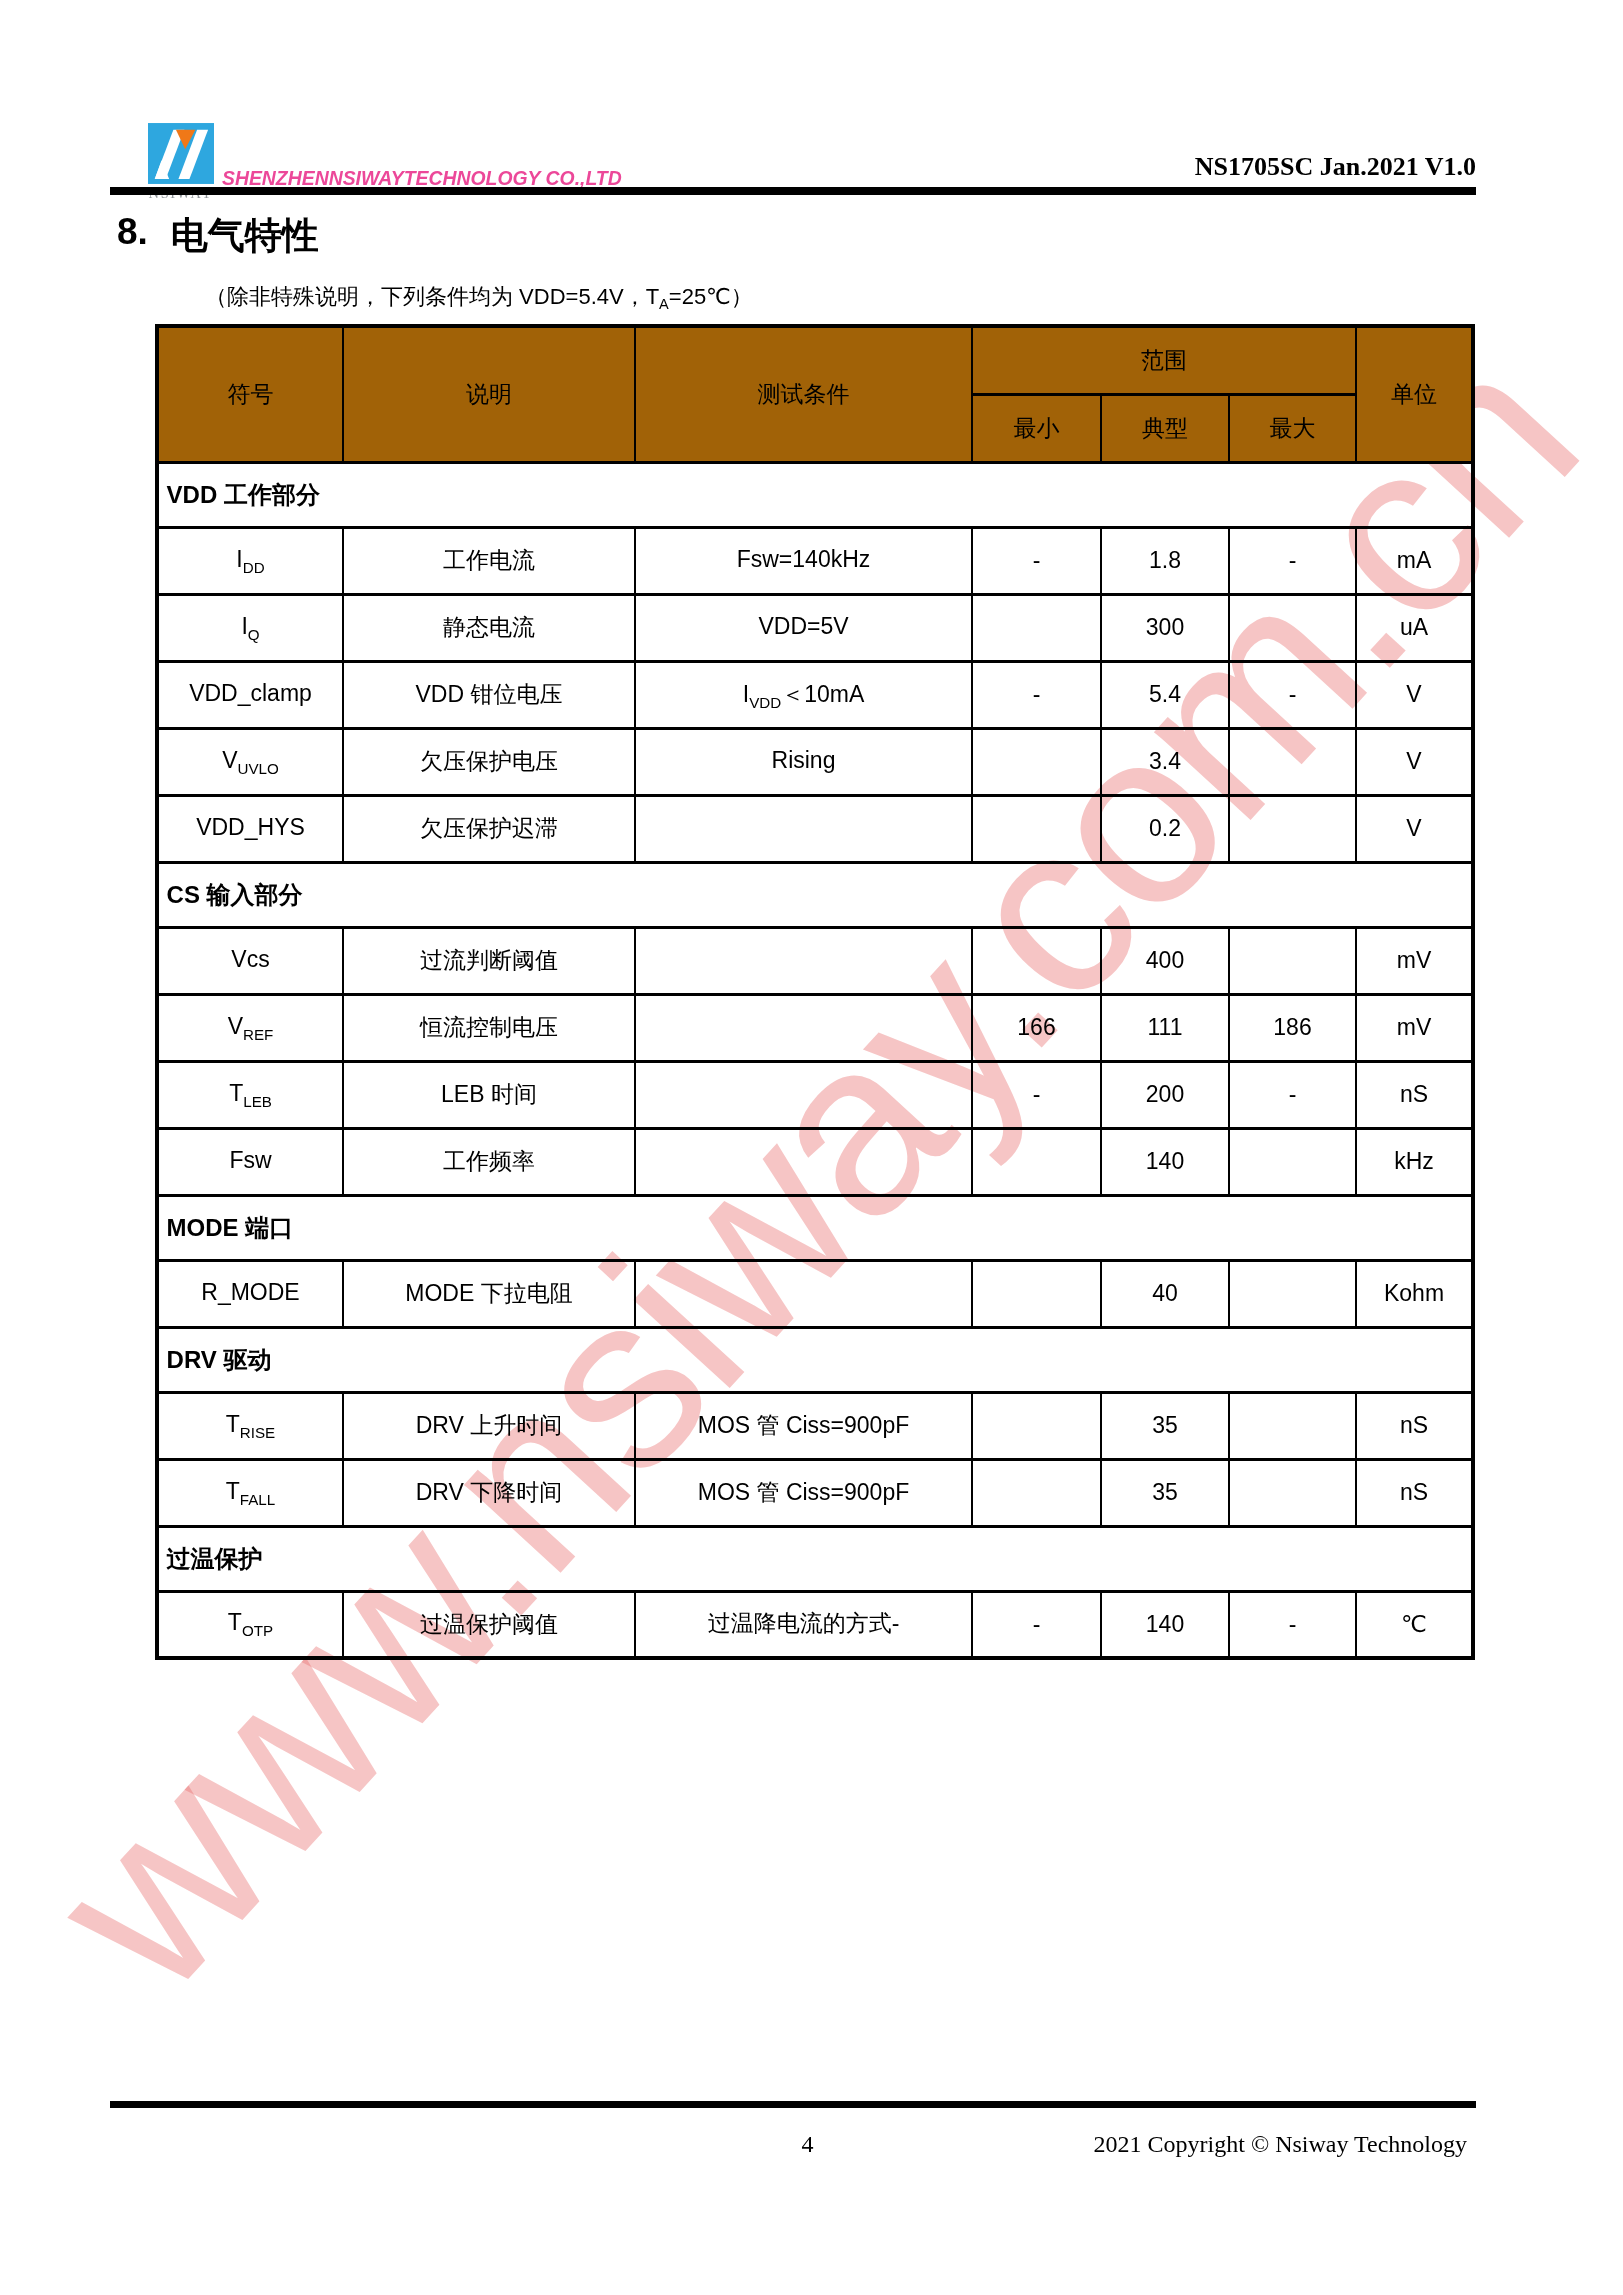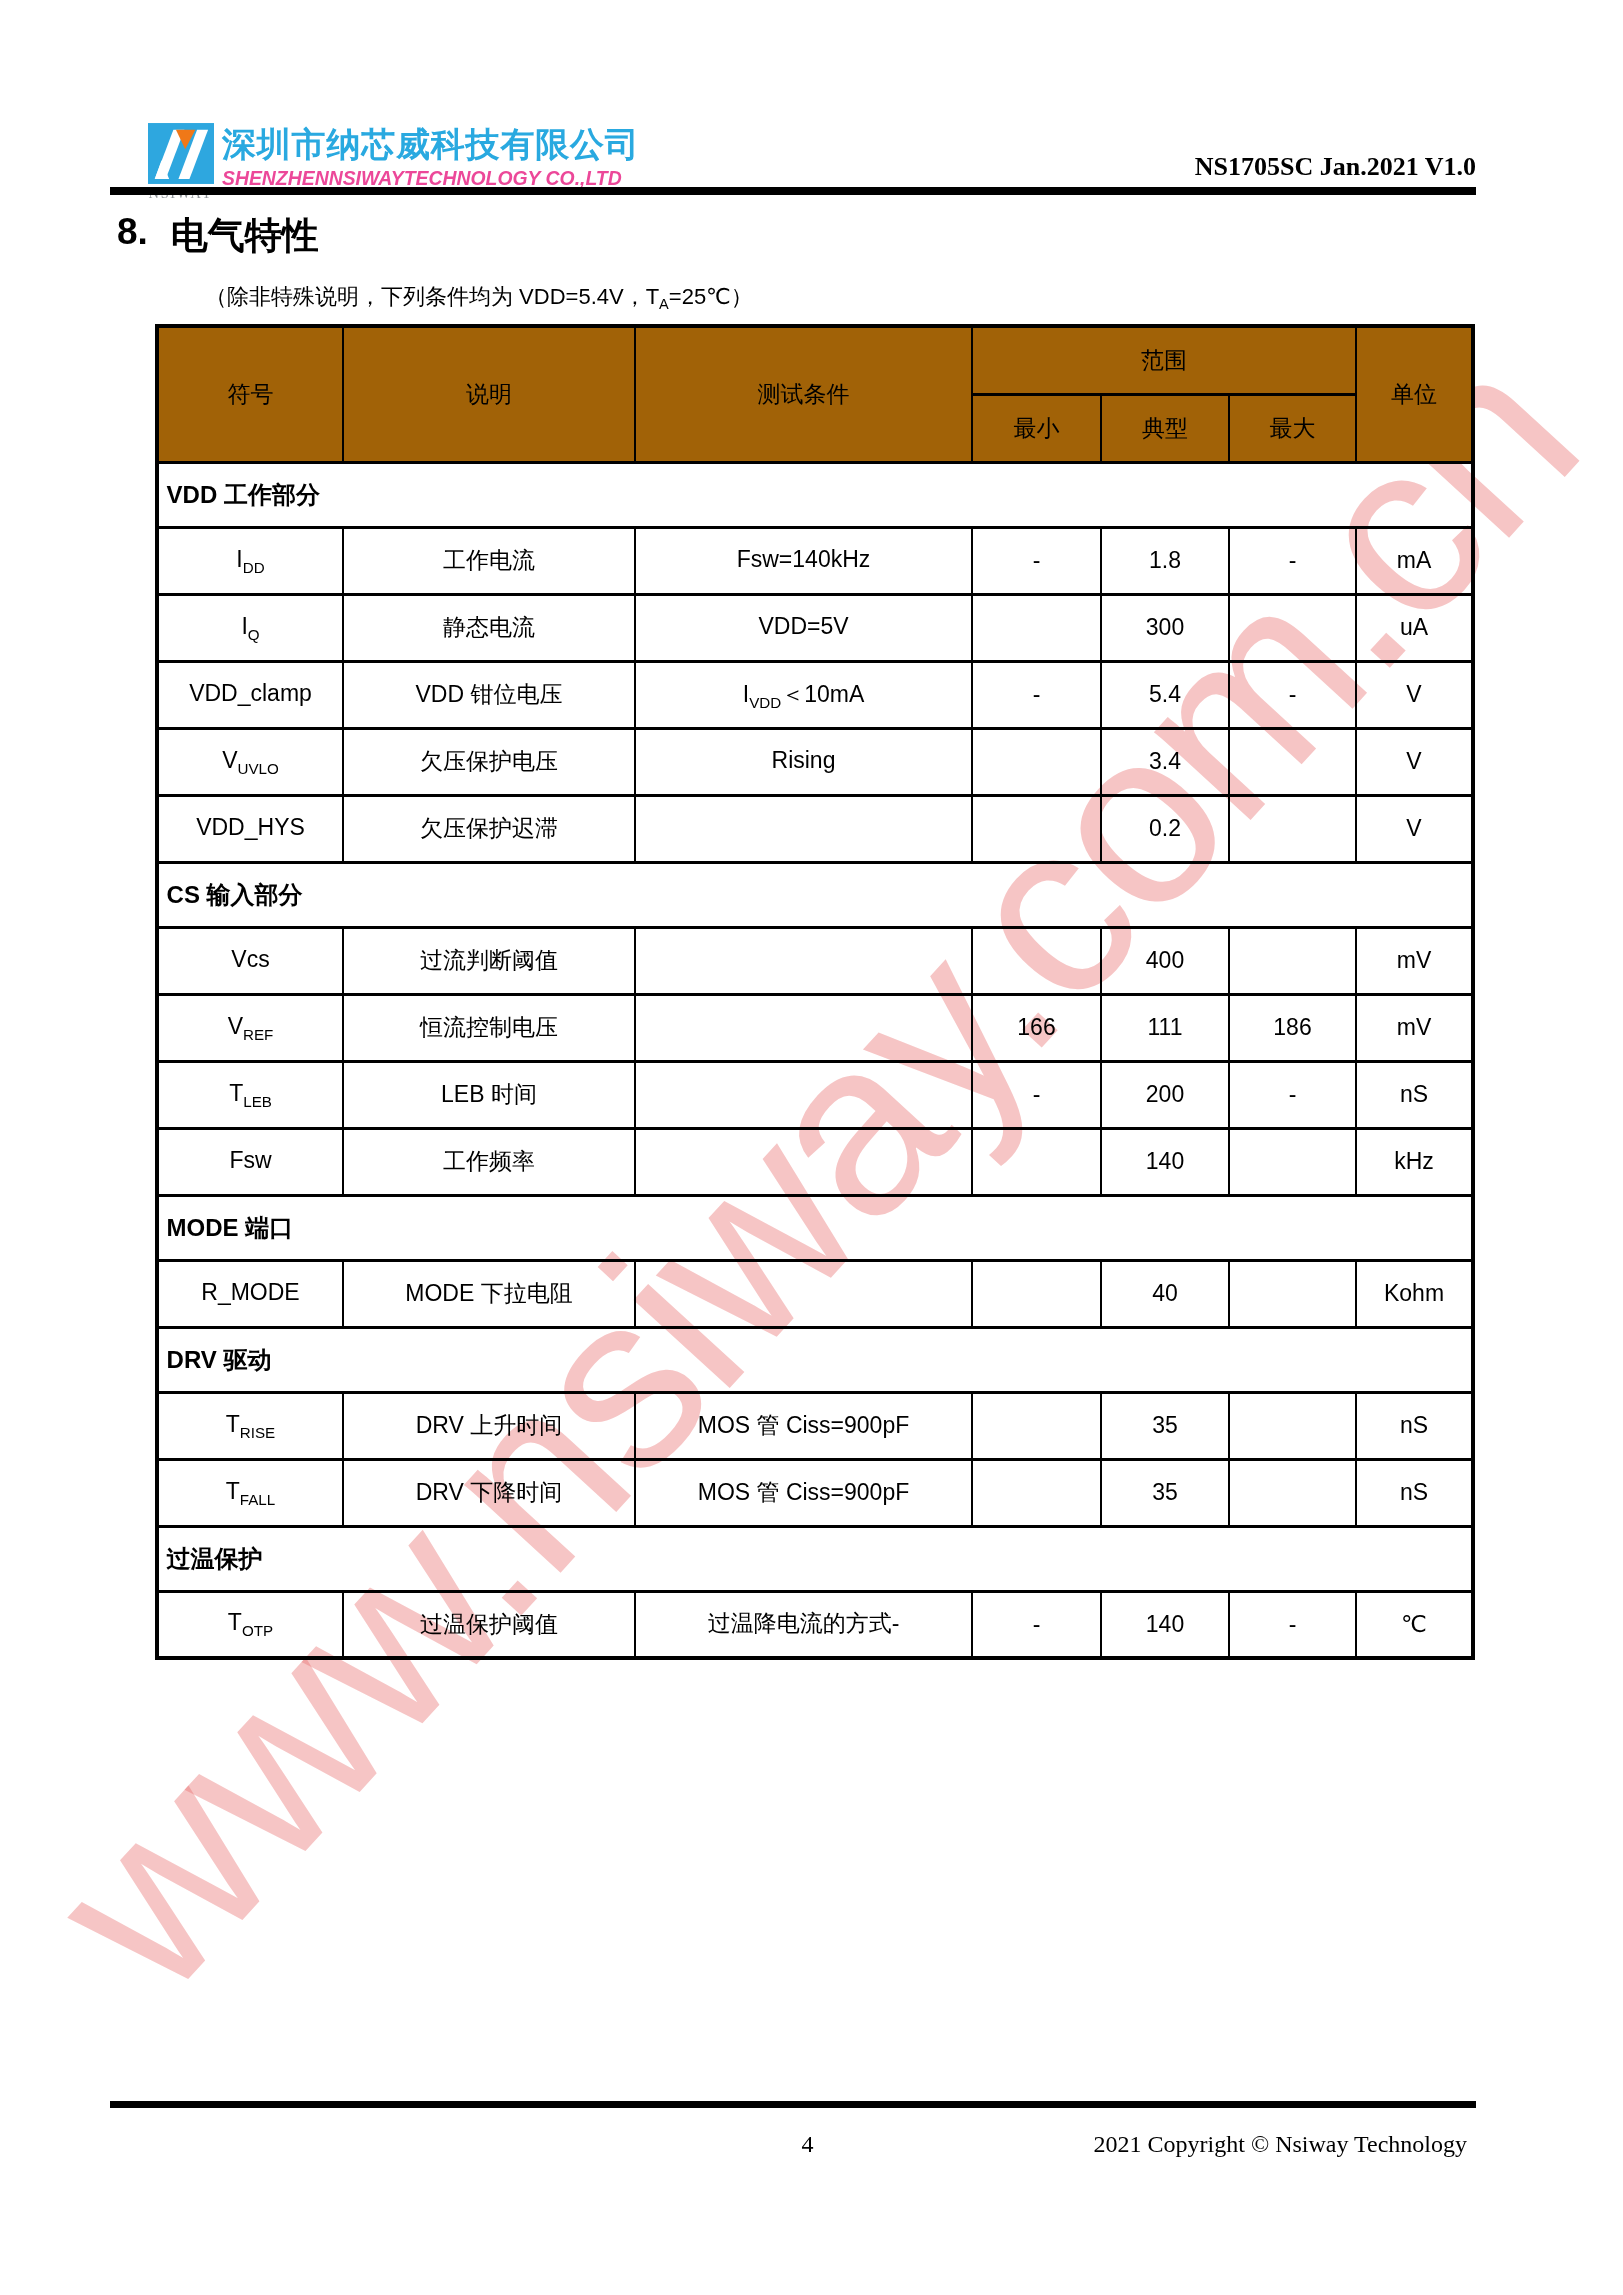--- a/index.html
+++ b/index.html
@@ -88,21 +88,20 @@
   <div class="logo-box">
     <svg class="logo-mark" width="66" height="61" viewBox="0 0 78 72">
       <rect x="0" y="0" width="78" height="72" fill="#2EA7DF"></rect>
       <polygon points="8,66 30,8 43,8 21,66" fill="#ffffff"></polygon>
       <polygon points="36,66 58,8 71,8 49,66" fill="#ffffff"></polygon>
       <polygon points="33,8 56,8 44,31" fill="#F07818"></polygon>
       <polygon points="8,66 16,44 25,66" fill="#ffffff"></polygon>
     </svg>
     <span class="logo-word">NSIWAY</span>
   </div>
-  <div class="company-cn" style="color: rgb(41, 169, 224);">深圳市纳芯威科技有限公司</div>
   <div class="company-en" style="color: #ec4899; font-style: italic;">SHENZHENNSIWAYTECHNOLOGY CO.,LTD</div>
   <div class="doc-ref">NS1705SC Jan.2021 V1.0</div>
   <div class="rule rule-top"></div>
 
   <div class="sec-title">
     <span>8.</span>
     <span>电气特性</span>
   </div>
 
   <div class="note"><span>（除非特殊说明，下列条件均为 VDD=5.4V，T</span><sub>A</sub><span>=25℃）</span></div>

